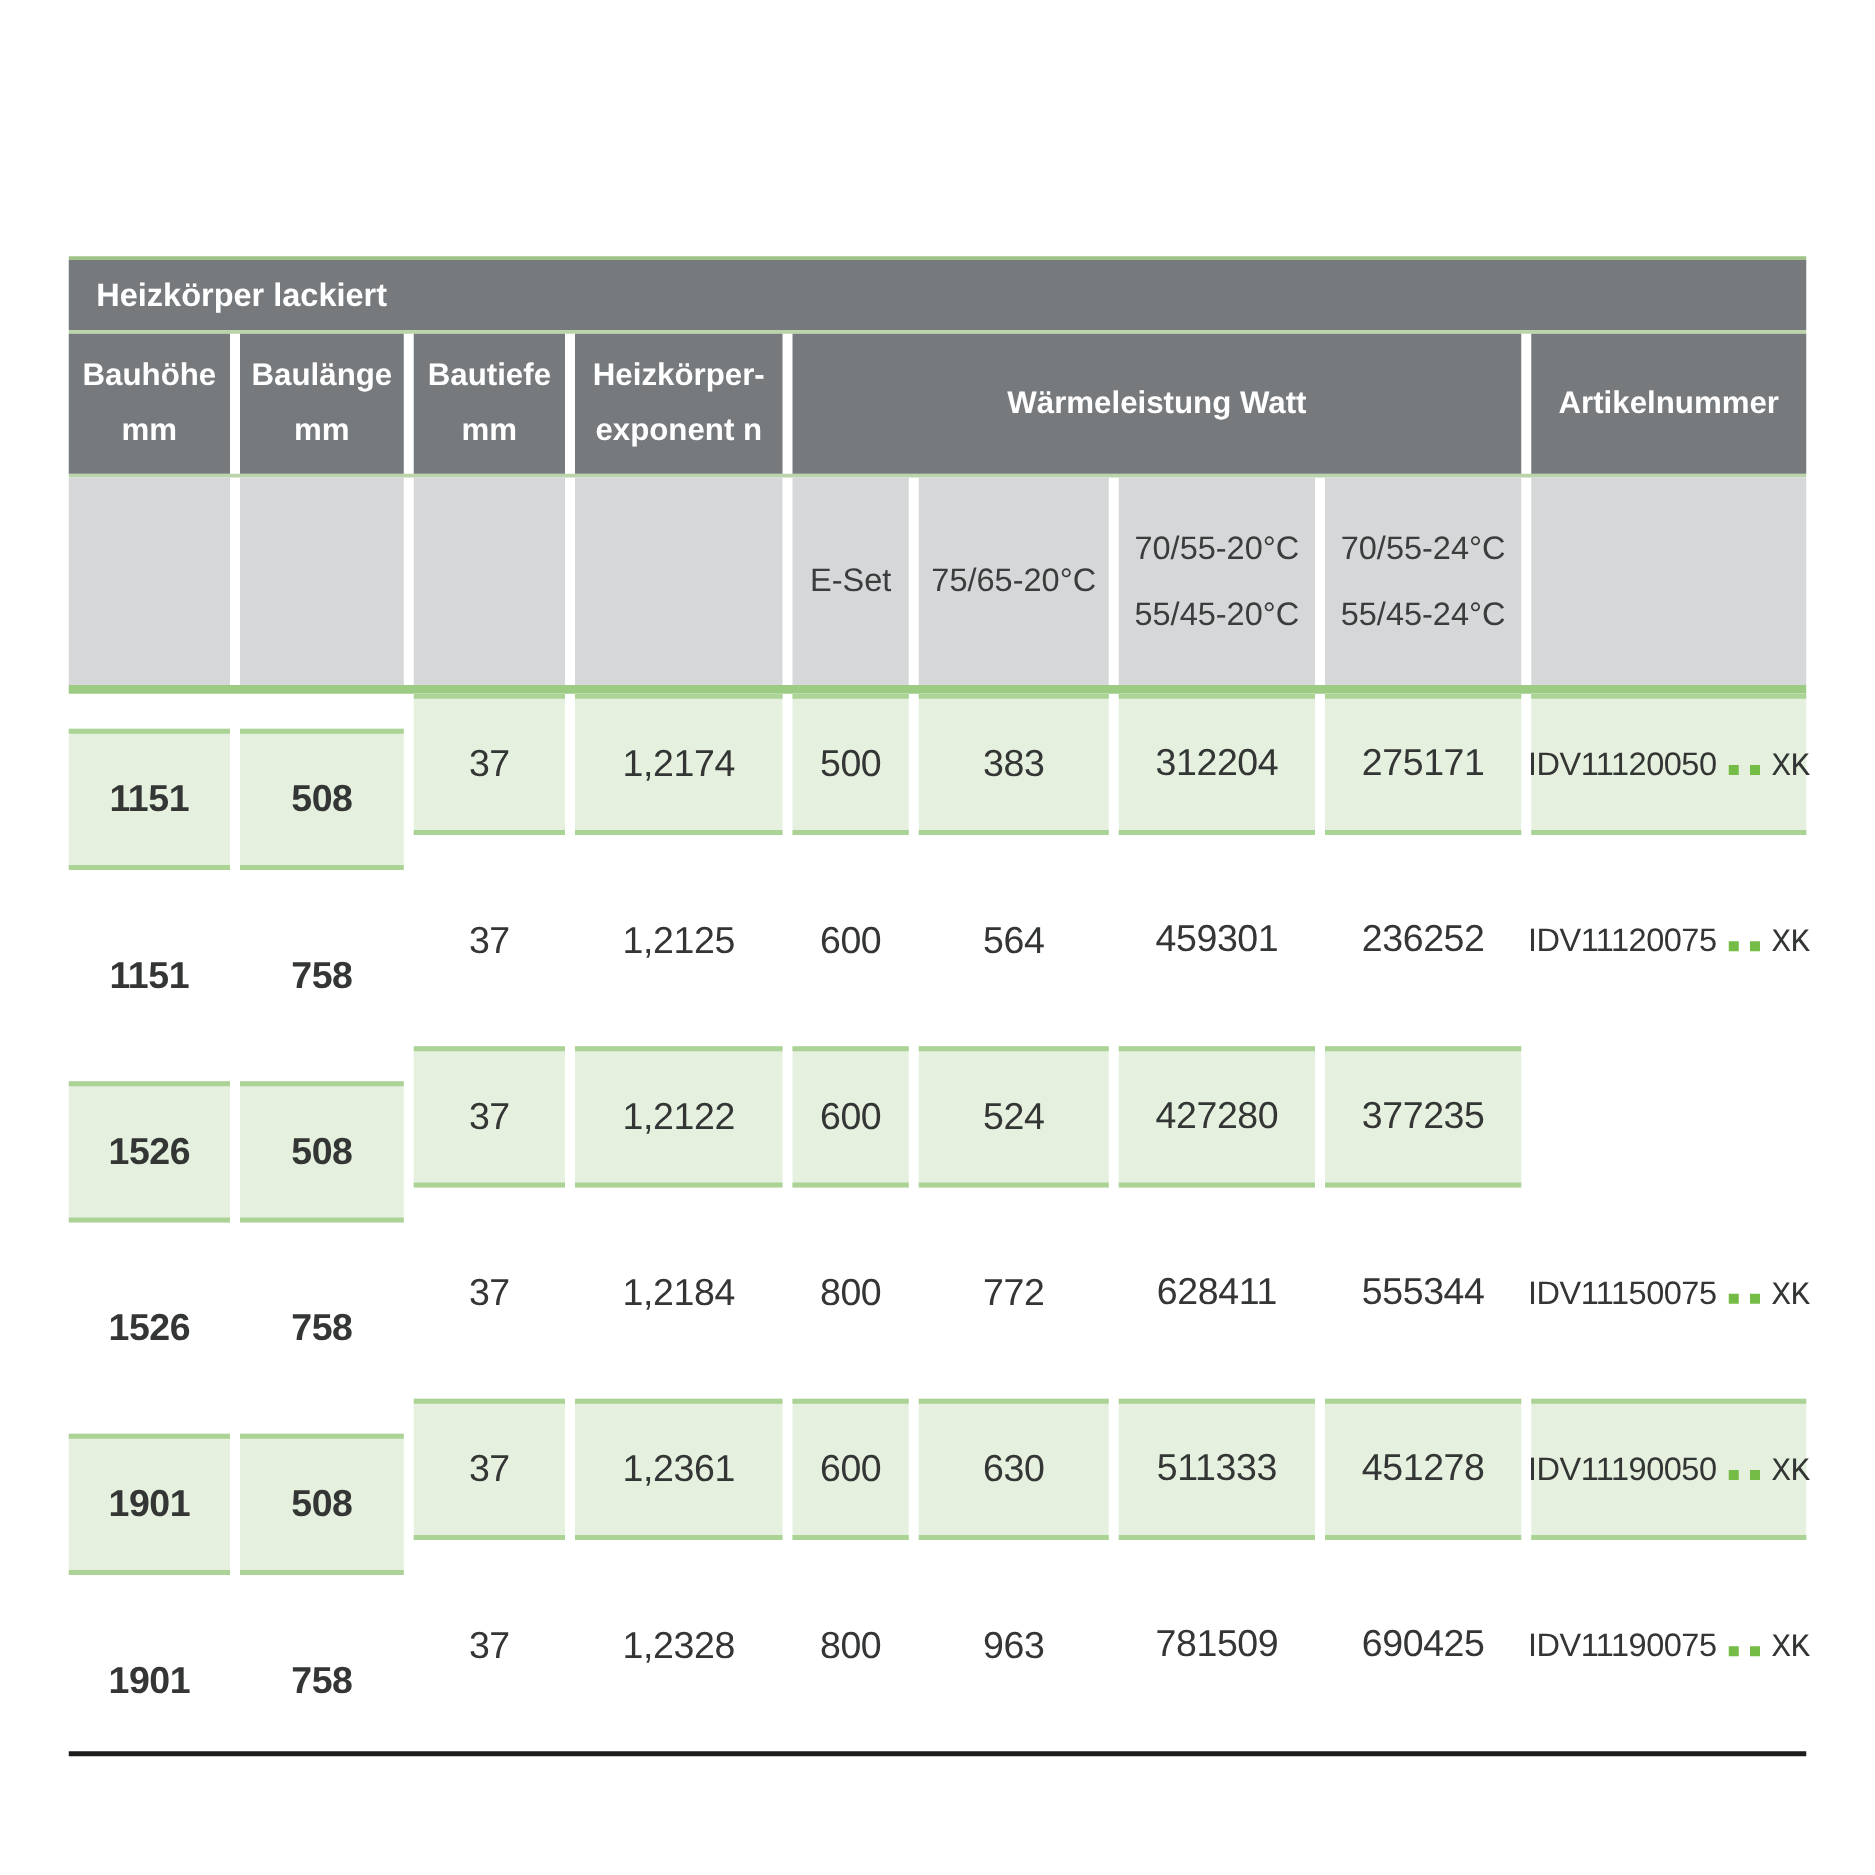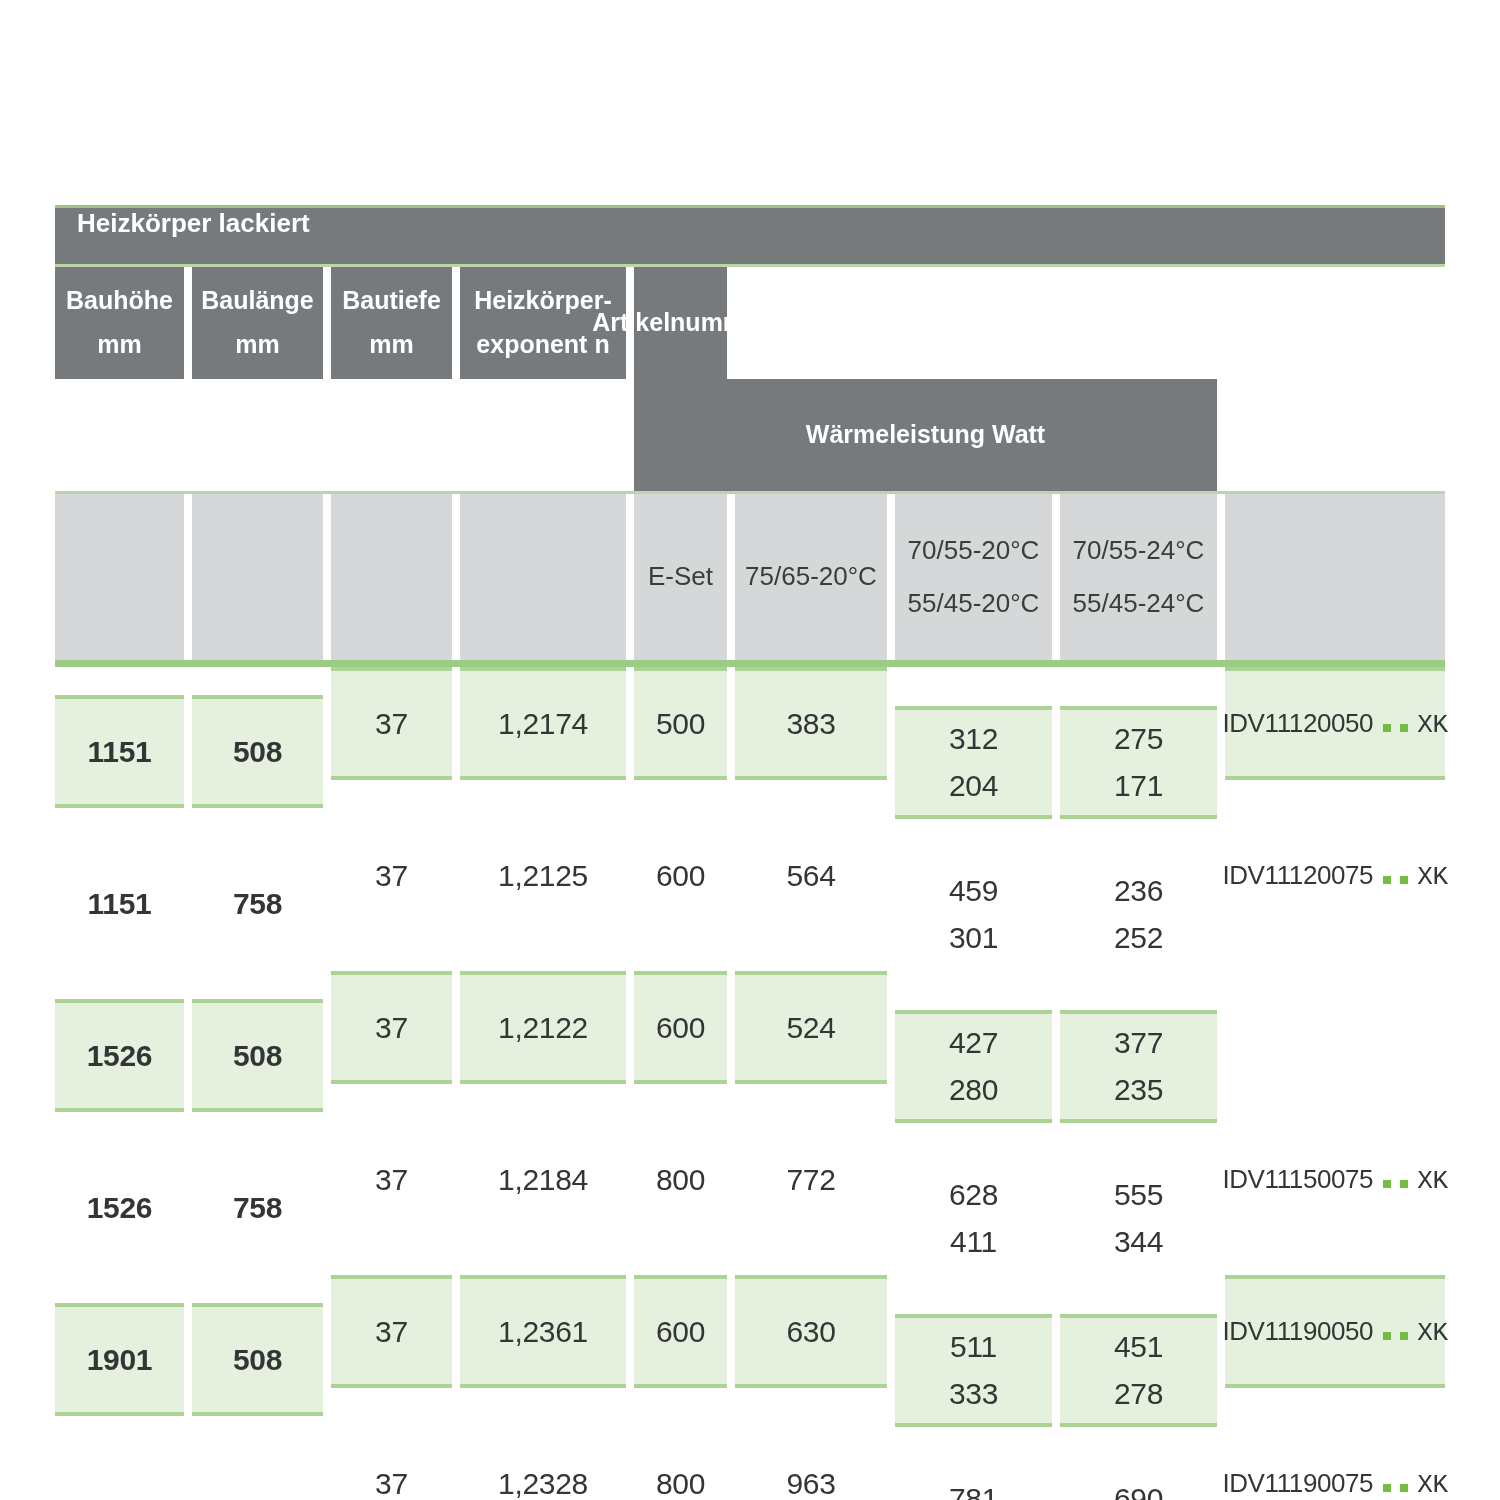--- a/index.html
+++ b/index.html
@@ -8,21 +8,21 @@
     font-family:"Liberation Sans", sans-serif; color:#363a39;
   }
   .datatable { position:absolute; left:55px; top:205px; width:1390px; }
 
   .hline-top  { height:3px; background:#a0c487; }
   .hline-mid  { height:3px; background:#bcd4aa; }
 
   .titlebar {
     height:56px; background:#767a7d; color:#ffffff;
     font-weight:bold; font-size:26px;
-    display:flex; align-items:flex-start; padding-left:22px; box-sizing:border-box;
+    display:flex; align-items:center; padding-left:22px; box-sizing:border-box;
   }
 
   .grid {
     display:grid;
     grid-template-columns:129px 131px 121px 166px 93px 152px 157px 157px 220px;
     column-gap:8px;
     border-radius:20px;
   }
 
   .th {
@@ -46,21 +46,21 @@
     height:113px; display:flex; align-items:center; justify-content:center;
     font-size:30px; color:#333634; box-sizing:border-box; text-align:center;
     letter-spacing:-0.3px;
   }
   .tr-green .td {
     background:#e6f0df;
     border-top:4px solid #abd396;
     border-bottom:4px solid #abd396;
   }
   .td-bold { font-weight:bold;margin-top:28px; }
-  .td-two  { flex-direction:column; line-height:1.55;margin-top:39px; }
+  .td-two  { flex-direction:row; line-height:1.55; }
 
   .td-art { font-size:26px; letter-spacing:-0.4px; }
   .artwrap { white-space:nowrap; }
   .dots i {
     display:inline-block; width:8px; height:8px; background:#74bc46;
   }
   .dots i:first-child { margin-left:10px; }
   .dots i:last-child  { margin-left:9px; }
   .art-suffix { margin-left:9px;font-family:Liberation Mono, monospace; }
 
@@ -90,25 +90,25 @@
         <span>mm</span>
       </div>
       <div class="th">
         <span>Bautiefe</span>
         <span>mm</span>
       </div>
       <div class="th">
         <span>Heizkörper-</span>
         <span>exponent n</span>
       </div>
-      <div class="th">
-        <span>Artikelnummer</span>
-      </div>
       <div class="th th-watt">
         <span>Wärmeleistung Watt</span>
+      </div>
+      <div class="th">
+        <span>Artikelnummer</span>
       </div>
     </div>
 
     <div class="hline-mid"></div>
 
     <div class="grid">
       <div class="sub"></div>
       <div class="sub"></div>
       <div class="sub"></div>
       <div class="sub"></div>

